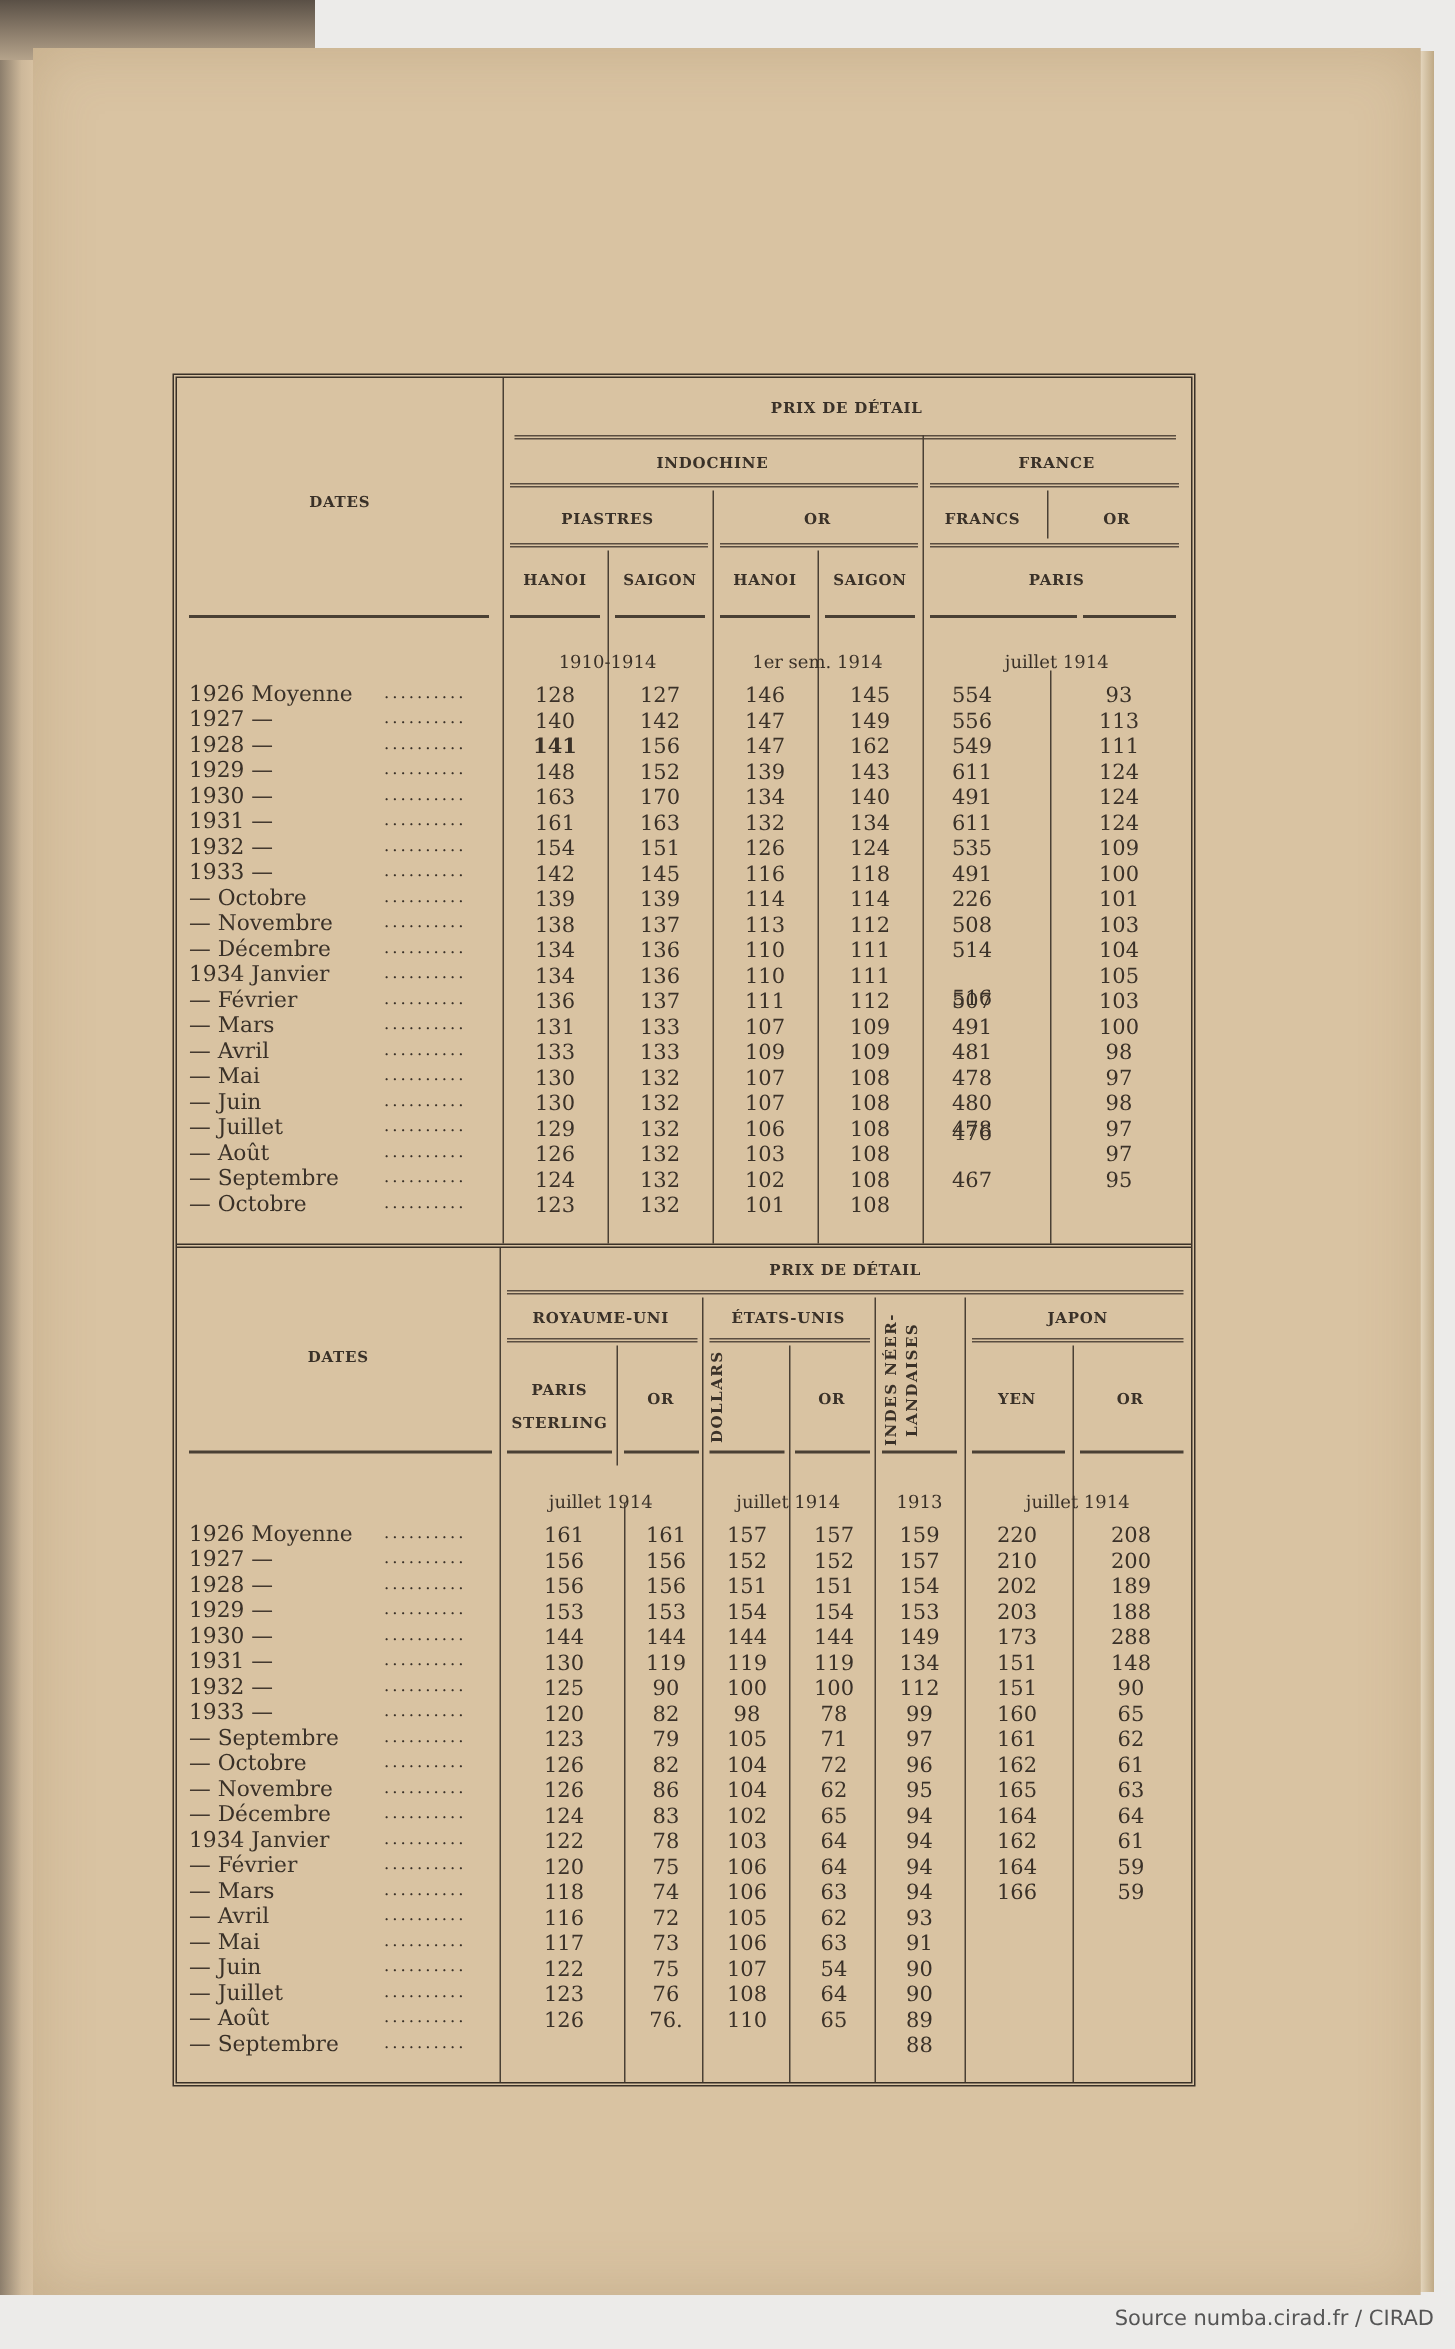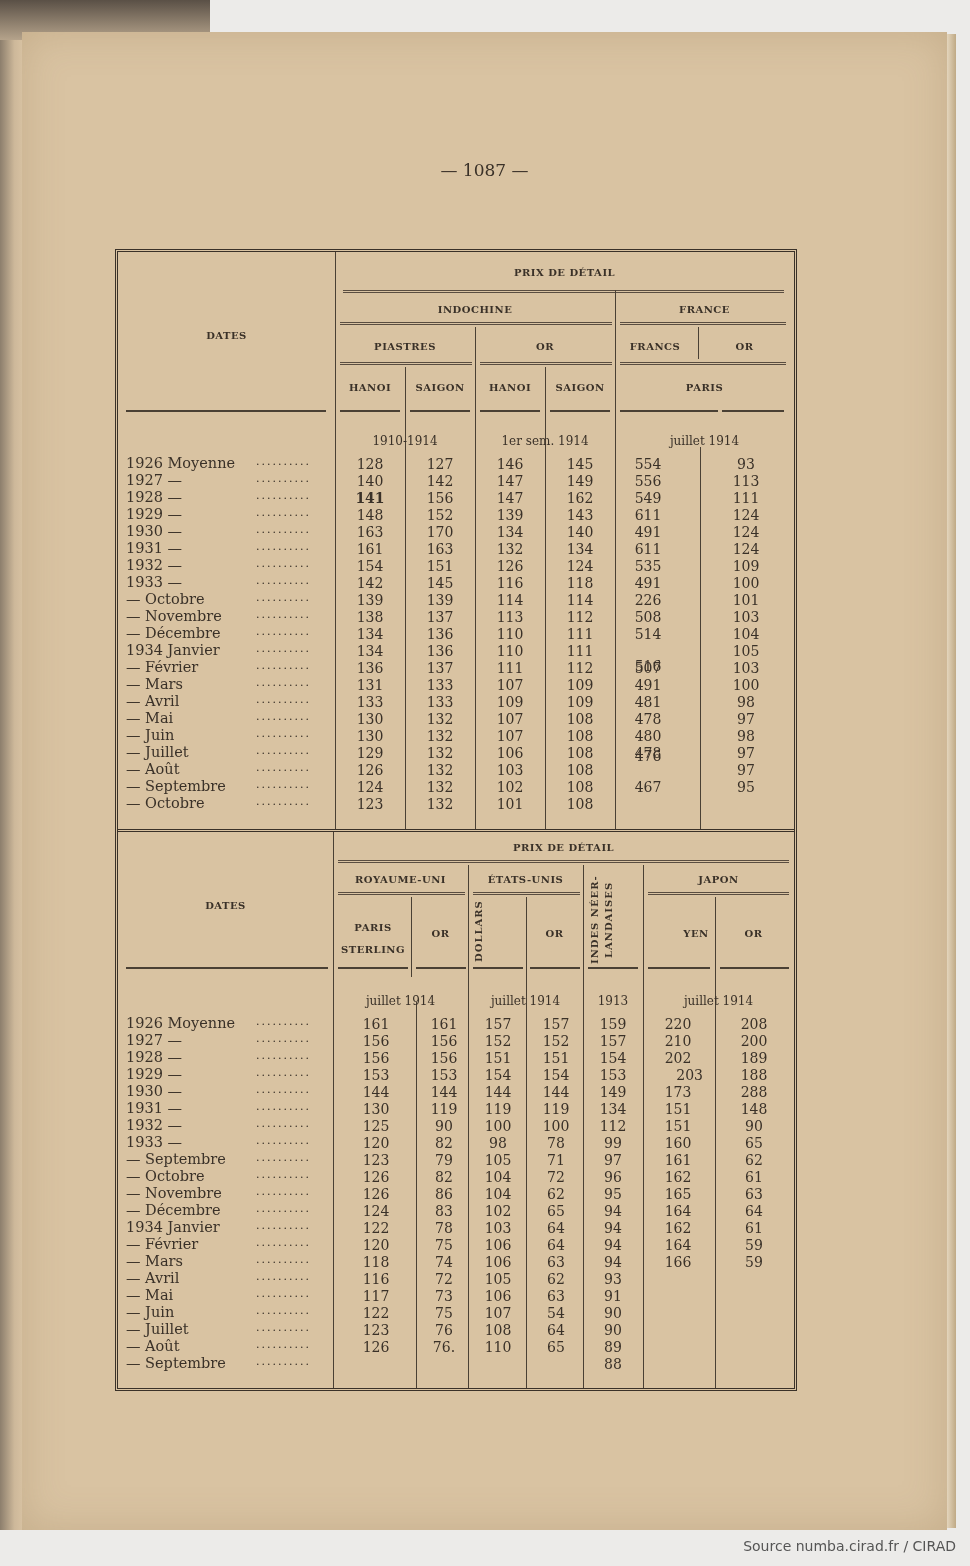--- a/index.html
+++ b/index.html
@@ -27,21 +27,20 @@
   .footer{position:absolute;right:14px;top:1538px;font-family:"DejaVu Sans",sans-serif;font-size:14px;color:#555;}
 </style>
 </head>
 <body>
 
 <div class="left-page"></div>
 <div class="left-edge"></div>
 <div class="page-edge"></div>
 
 <div class="page">
-  <div class="page-number">— 1087 —</div>
 
   <div class="frame">
 
     <div class="section sec1" id="sec1">
       <div class="vline" style="left:217px;top:0;height:577px;"></div>
       <div class="hdr" style="left:0;width:217px;top:78px;">DATES</div>
       <div class="hsolid" style="left:8px;width:200px;top:158px;"></div>
 
       <div class="hdr" style="left:217px;width:459px;top:15px;">PRIX DE DÉTAIL</div>
       <div class="hline" style="left:225px;width:441px;top:38px;"></div>
@@ -248,21 +247,21 @@
       <div class="vline" style="left:465px;top:33px;height:523px;"></div>
       <div class="vline" style="left:525px;top:33px;height:523px;"></div>
       <div class="hline" style="left:220px;width:127px;top:60px;"></div>
       <div class="hline" style="left:355px;width:107px;top:60px;"></div>
       <div class="hline" style="left:530px;width:141px;top:60px;"></div>
 
       <div class="hdr" style="left:215px;width:80px;top:85px;line-height:22px;">PARIS STERLING</div>
       <div class="hdr" style="left:295px;width:55px;top:96px;">OR</div>
       <div class="vert" style="left:355px;top:68px;width:50px;height:62px;">DOLLARS</div>
       <div class="hdr" style="left:408px;width:57px;top:96px;">OR</div>
-      <div class="hdr" style="left:525px;width:70px;top:96px;padding-left:18px;">YEN</div>
+      <div class="hdr" style="left:525px;width:70px;top:96px;">YEN</div>
       <div class="hdr" style="left:595px;width:81px;top:96px;">OR</div>
       <div class="vline" style="left:293px;top:65px;height:80px;"></div>
       <div class="vline" style="left:408px;top:65px;height:491px;"></div>
       <div class="vline" style="left:597px;top:65px;height:491px;"></div>
       <div class="vline" style="left:298px;top:170px;height:386px;"></div>
       <div class="hsolid" style="left:220px;width:70px;top:135px;"></div>
       <div class="hsolid" style="left:298px;width:50px;top:135px;"></div>
       <div class="hsolid" style="left:355px;width:50px;top:135px;"></div>
       <div class="hsolid" style="left:412px;width:50px;top:135px;"></div>
       <div class="hsolid" style="left:470px;width:50px;top:135px;"></div>
@@ -298,21 +297,21 @@
           <div class="cell" style="top: 218px; left: 413px;">151</div>
           <div class="cell" style="top: 218px; left: 470px;">154</div>
           <div class="cell" style="top: 218px; left: 535px;">202</div>
           <div class="cell" style="top: 218px; left: 611px;">189</div>
           <div class="rowlabel" style="top: 234px;"><span>1929 —</span><span class="dots">..........</span></div>
           <div class="cell" style="top: 235px; left: 233px;">153</div>
           <div class="cell" style="top: 235px; left: 301px;">153</div>
           <div class="cell" style="top: 235px; left: 355px;">154</div>
           <div class="cell" style="top: 235px; left: 413px;">154</div>
           <div class="cell" style="top: 235px; left: 470px;">153</div>
-          <div class="cell" style="top: 235px; left: 535px; text-align: right;">203</div>
+          <div class="cell" style="top: 235px; left: 535px;">203</div>
           <div class="cell" style="top: 235px; left: 611px;">188</div>
           <div class="rowlabel" style="top: 251px;"><span>1930 —</span><span class="dots">..........</span></div>
           <div class="cell" style="top: 252px; left: 233px;">144</div>
           <div class="cell" style="top: 252px; left: 301px;">144</div>
           <div class="cell" style="top: 252px; left: 355px;">144</div>
           <div class="cell" style="top: 252px; left: 413px;">144</div>
           <div class="cell" style="top: 252px; left: 470px;">149</div>
           <div class="cell" style="top: 252px; left: 535px;">173</div>
           <div class="cell" style="top: 252px; left: 611px;">288</div>
           <div class="rowlabel" style="top: 268px;"><span>1931 —</span><span class="dots">..........</span></div>

